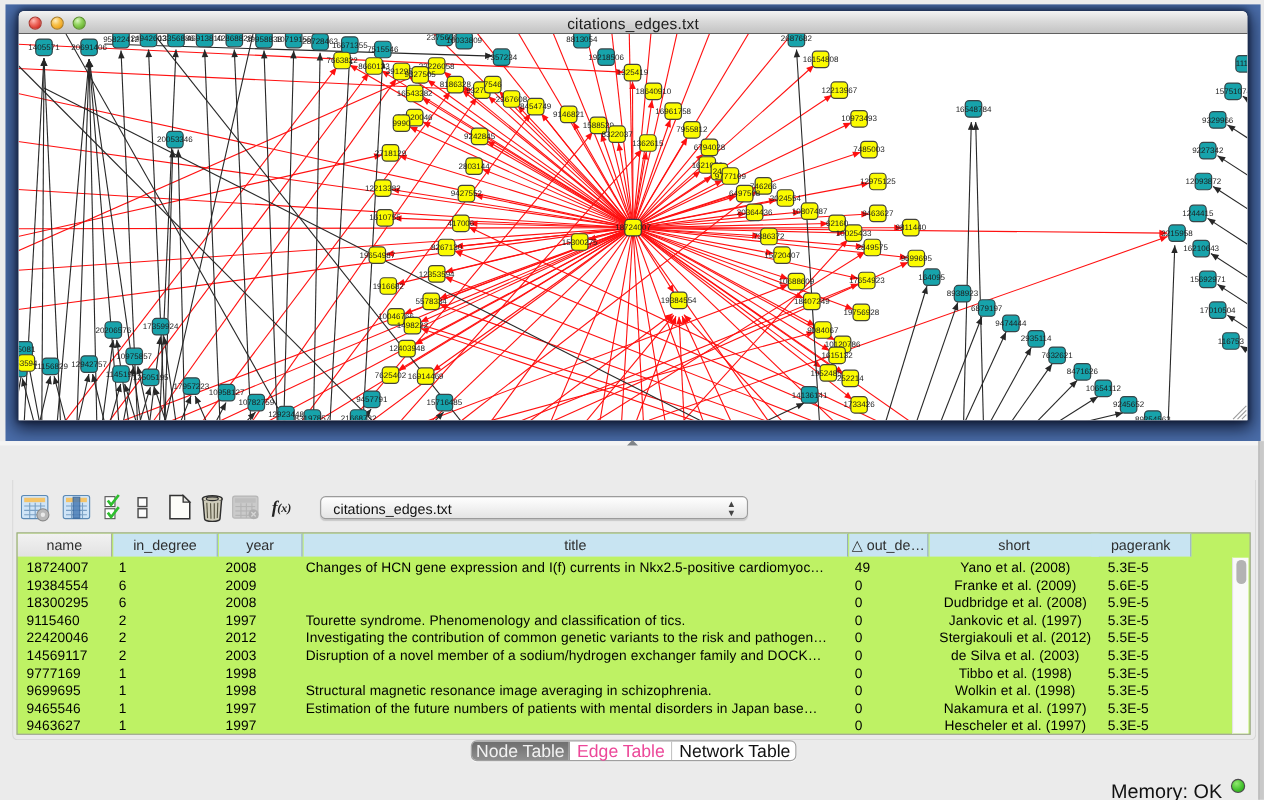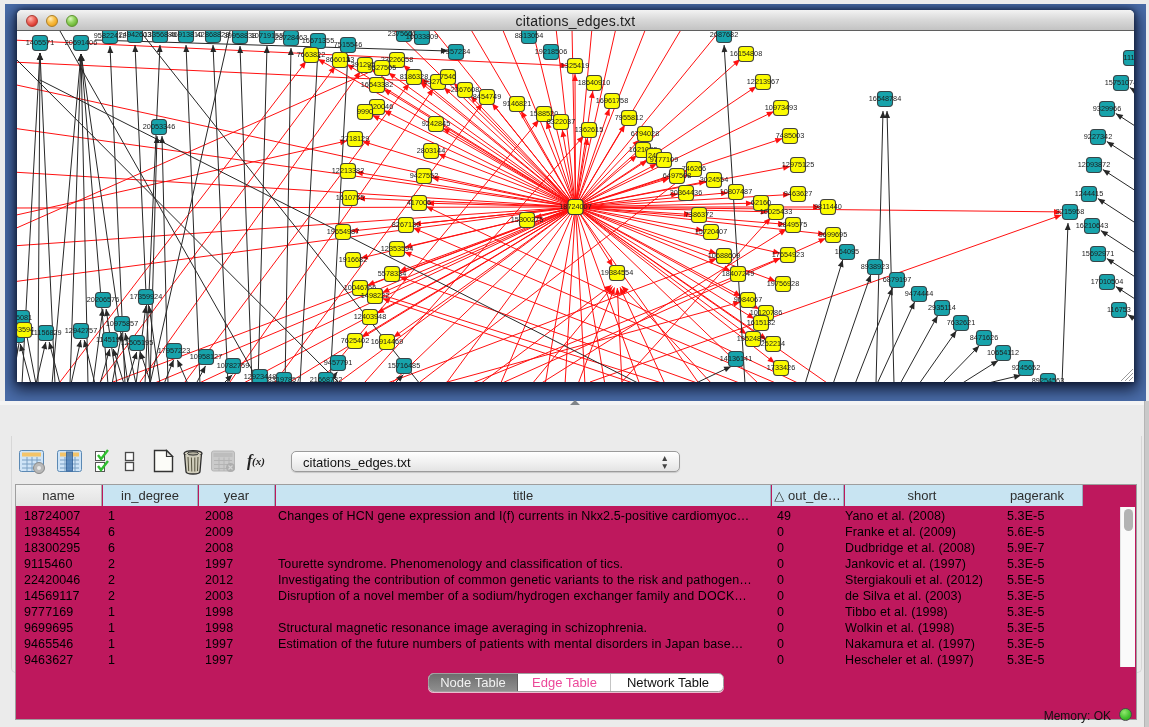--- a/index.html
+++ b/index.html
@@ -26,42 +26,42 @@
  border-bottom:1px solid #d2d2d2}
 #tphead .t{position:absolute;left:7px;top:6px;font-size:13px;color:#1e1e1e}
 #fx-float{left:1102px;top:7px;width:15px;height:14px}
 #fx-x{left:1123px;top:6px;font-size:15px;font-weight:bold;color:#111}
 #rstrip{left:1144px;top:0;width:5px;height:326px;background:#c9c9c9;border-left:1px solid #b5b5b5}
 #combo{left:291px;top:50px;width:389px;height:21px;border:1px solid #9b9b9b;border-radius:5px;
  background:linear-gradient(#ffffff,#efefef 60%,#e4e4e4);box-shadow:0 1px 1px rgba(0,0,0,.15)}
 #combo .ct{position:absolute;left:11px;top:3px;font-size:13px;color:#111}
 #combo .ar{position:absolute;right:10px;top:2px;font-size:8.5px;color:#444;line-height:8px;text-align:center}
 
-#tbl{left:15px;top:83px;width:1122px;height:236px;background:#be185d;border:1px solid #9e9e9e;overflow:hidden}
+#tbl{left:15px;top:83px;width:1122px;height:184px;background:#bef264;border:1px solid #9e9e9e;overflow:hidden}
 #thead{position:absolute;left:0;top:0;height:21px;width:1120px;font-size:13px;color:#2e2e2e}
 #thead .h{position:absolute;top:0;height:21px;border-right:1px solid #98aebc;
  background:#c8e4f2;text-align:center;padding-top:3px;overflow:hidden;white-space:nowrap}
 #thead .hg{background:linear-gradient(#f2f2f2,#e2e2e2);border-right:1px solid #a8a8a8}
 #tbody{position:absolute;left:0;top:23px;width:1120px;font-size:12.5px;color:#000;letter-spacing:.1px}
 .tr{position:relative;height:16px;white-space:nowrap}
 .tr div{position:absolute;top:0;height:16px;overflow:hidden;padding-top:1px}
 .c0{left:8px;width:80px}.c1{left:92px;width:90px}.c2{left:189px;width:70px}
 .c3{left:262px;width:492px}.c4{left:761px;width:68px}
-.c5{left:829px;width:156px;text-align:left}.c6{left:991px;width:95px}
+.c5{left:829px;width:156px;text-align:center}.c6{left:991px;width:95px}
 #vsb{position:absolute;right:1px;top:22px;width:15px;height:160px;background:#fafafa;border-left:1px solid #e3e3e3}
 #vsb .th{position:absolute;left:2.5px;top:2px;width:9px;height:22px;border-radius:5px;background:#b3b3b3}
 
 #tabs{left:428px;top:272px;width:296px;height:19px;border:1px solid #9f9f9f;border-radius:5.5px;
- background:#fff;box-shadow:0 1px 0 rgba(255,255,255,.7);font-size:13px}
+ background:#fff;box-shadow:0 1px 0 rgba(255,255,255,.7);font-size:16px}
 .seg{position:absolute;top:0;height:17px;padding-top:1px;text-align:center}
 #seg1{left:0;width:89px;background:linear-gradient(#6e6e6e,#8f8f8f);color:#f2f2f2;
  border-radius:4.5px 0 0 4.5px;border-right:1px solid #5f5f5f}
 #seg2{left:90px;width:92px;color:#ec4899;border-right:1px solid #c4c4c4}
 #seg3{left:183px;width:112px;color:#111}
-#mem{left:0;top:303px;width:1144px;height:23px;font-size:12px;color:#111}
+#mem{left:0;top:303px;width:1144px;height:23px;font-size:18px;color:#111}
 #mem .t{position:absolute;right:33px;top:5px}
 #mem .dot{position:absolute;right:12px;top:4px;width:13px;height:13px;border-radius:50%;
  background:radial-gradient(circle at 38% 30%,#90e86e,#3fbf2a 60%,#2f9e1d);border:1px solid #4a4a4a}
 #notch{left:570px;top:400px;z-index:9;width:0;height:0;border-left:5px solid transparent;
  border-right:5px solid transparent;border-bottom:5px solid #808488}
 </style></head>
 <body>
 <div id="app">
  <div class="abs" id="desk">
   <div class="abs" id="gwin">
@@ -852,21 +852,21 @@
             <div class="c4">0</div>
             <div class="c5">Franke et al. (2009)</div>
             <div class="c6">5.6E-5</div>
           </div>
           <div class="tr">
             <div class="c0">18300295</div>
             <div class="c1">6</div>
             <div class="c2">2008</div>
             <div class="c4">0</div>
             <div class="c5">Dudbridge et al. (2008)</div>
-            <div class="c6">5.9E-7</div>
+            <div class="c6">5.9E-5</div>
           </div>
           <div class="tr">
             <div class="c0">9115460</div>
             <div class="c1">2</div>
             <div class="c2">1997</div>
             <div class="c3">Tourette syndrome. Phenomenology and classification of tics.</div>
             <div class="c4">0</div>
             <div class="c5">Jankovic et al. (1997)</div>
             <div class="c6">5.3E-5</div>
           </div>

